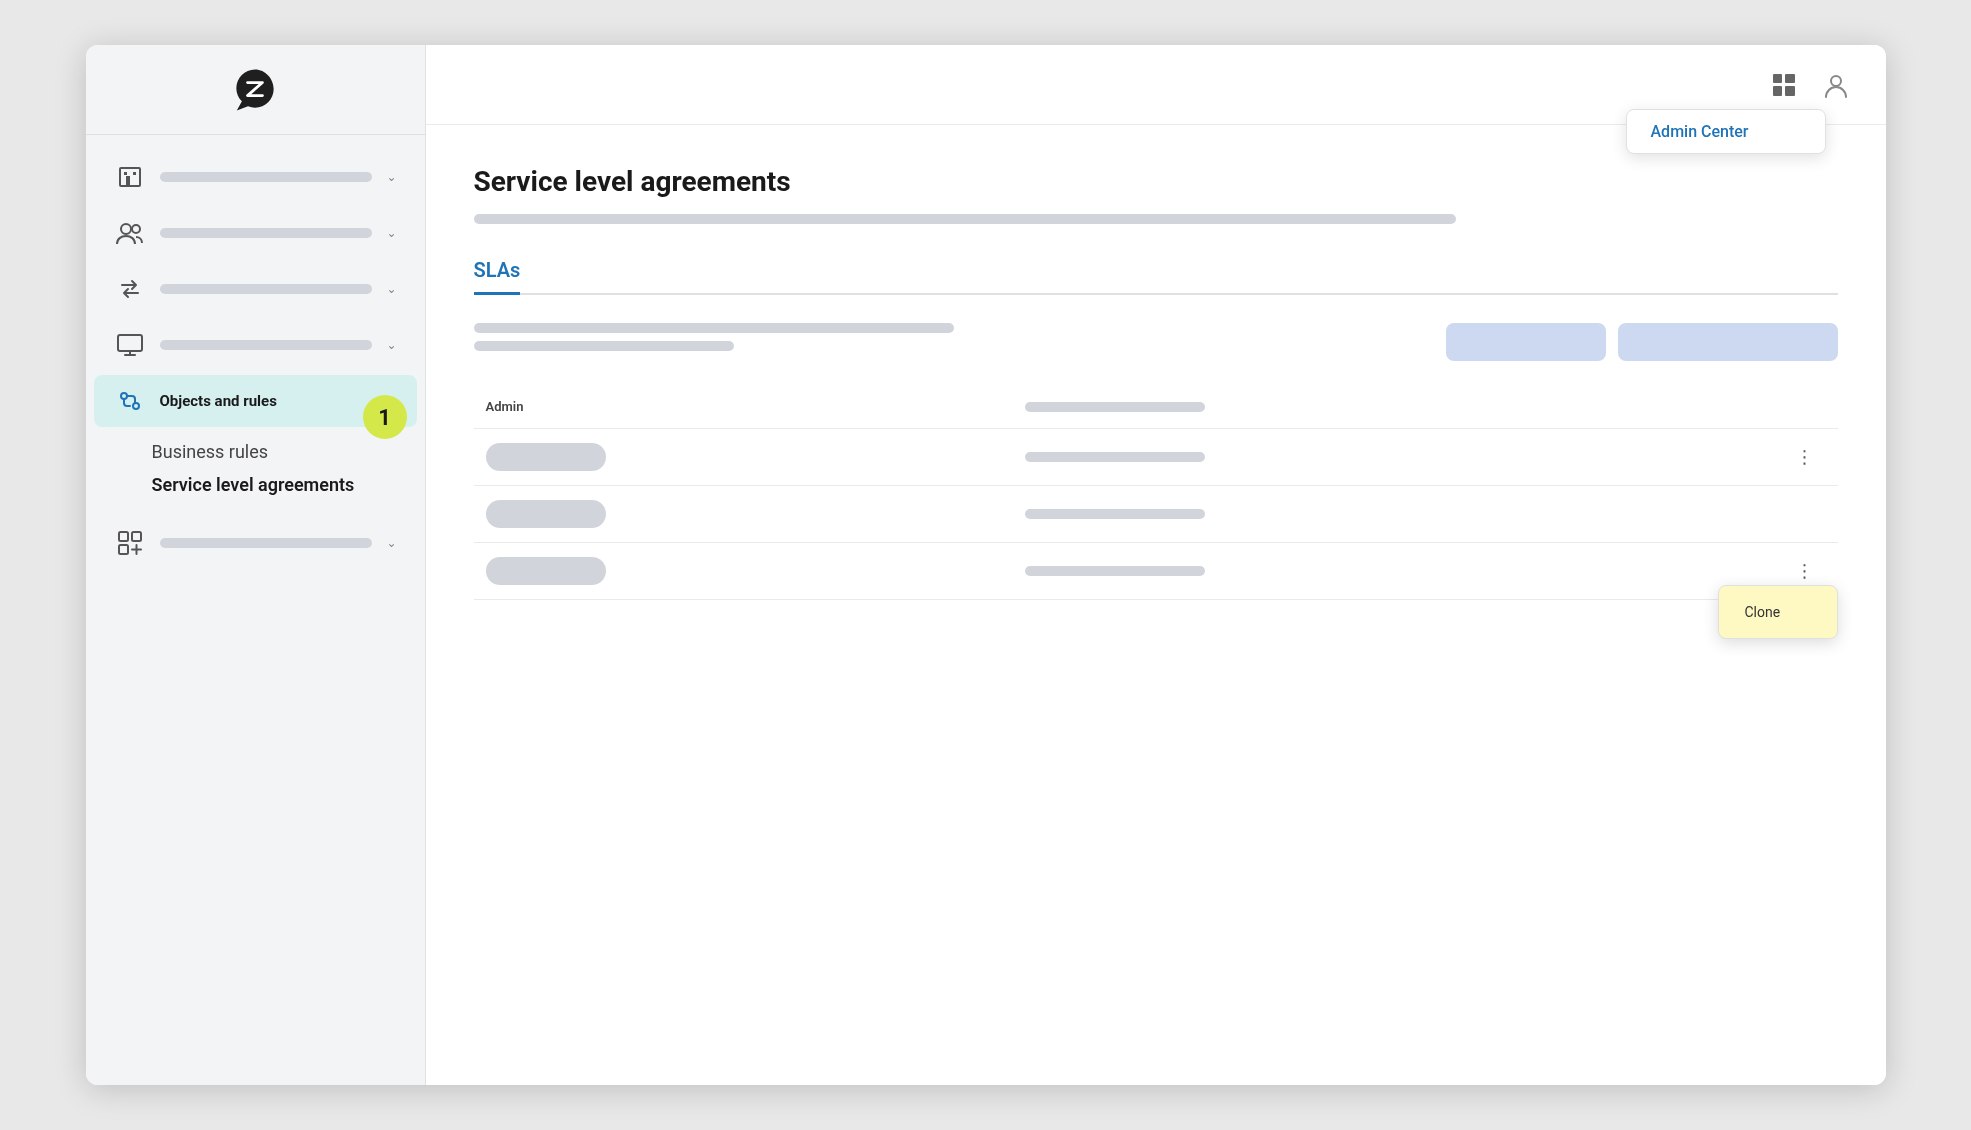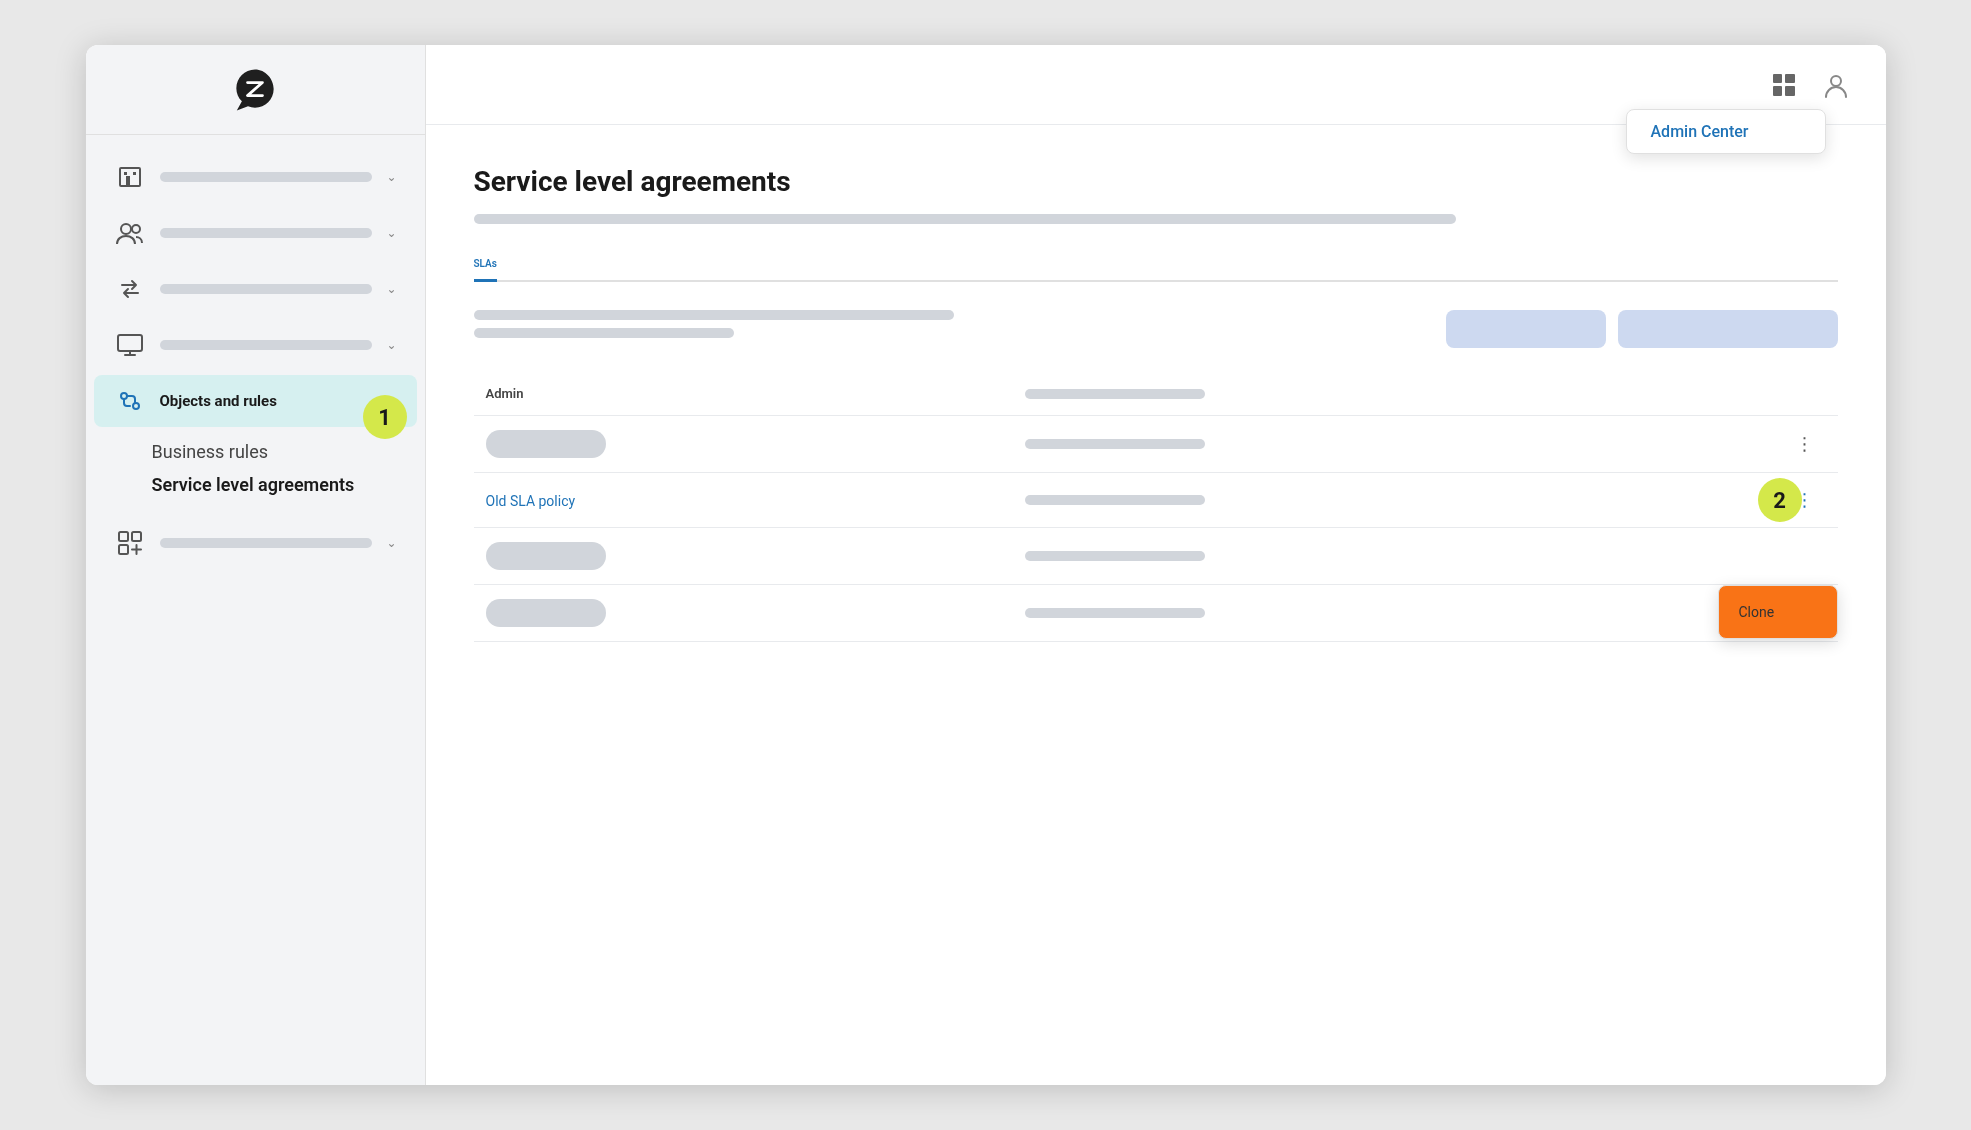--- a/index.html
+++ b/index.html
@@ -197,21 +197,21 @@
     }
     
     .tabs {
       display: flex;
       border-bottom: 2px solid #e0e0e0;
       margin-bottom: 28px;
     }
     .tab {
       padding: 10px 0 10px 0;
       margin-right: 28px;
-      font-size: 10px;
+      font-size: 20px;
       cursor: pointer;
       color: #666;
       border-bottom: 3px solid transparent;
       margin-bottom: -2px;
     }
     .tab.active {
       color: #1f73b7;
       border-bottom: 3px solid #1f73b7;
       font-weight: 600;
     }
@@ -293,25 +293,25 @@
     }
     .sla-link {
       color: #1f73b7;
       font-size: 14px;
       text-decoration: none;
       cursor: pointer;
     }
     
     .clone-dropdown {
       position: absolute;
-      background: #f97316;
+      background: #fef9c3;
       border: 1px solid #e0e0e0;
       border-radius: 8px;
       box-shadow: 0 4px 16px rgba(0,0,0,0.14);
-      padding: 8px 0;
+      padding: 8px 6px;
       z-index: 50;
       min-width: 120px;
       right: 48px;
       top: 540px;
     }
     .clone-dropdown-item {
       padding: 10px 20px;
       font-size: 14px;
       cursor: pointer;
       color: #333;
@@ -507,35 +507,20 @@
               <div class="cell-bar-pill"></div>
             </td>
             <td>
               <div class="cell-bar medium"></div>
             </td>
             <td style="text-align:right; position:relative;">
               <button class="more-btn">⋮</button>
             </td>
           </tr>
 
-          <tr style="position:relative;">
-            <td>
-              <a class="sla-link">Old SLA policy</a>
-            </td>
-            <td>
-              <div class="cell-bar medium"></div>
-            </td>
-            <td style="text-align:right; position:relative;">
-              <button class="more-btn" style="color:#1f73b7;">⋮</button>
-
-              <div class="step-badge" style="position:absolute; top:50%; right:36px; transform:translateY(-50%); width:44px; height:44px; z-index:20;">
-                <span>2</span>
-              </div>
-            </td>
-          </tr>
 
           <tr>
             <td>
               <div class="cell-bar-pill"></div>
             </td>
             <td>
               <div class="cell-bar medium"></div>
             </td>
             <td></td>
           </tr>

